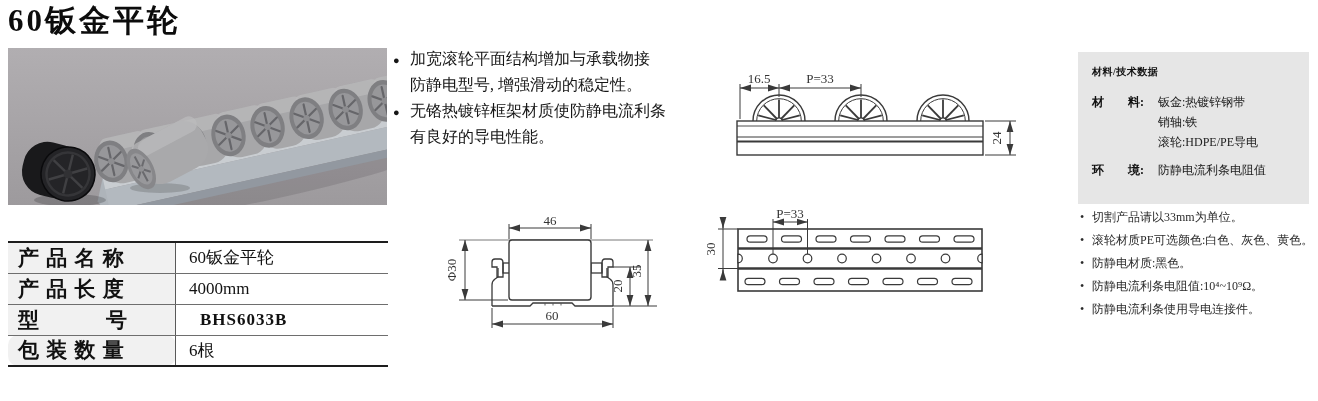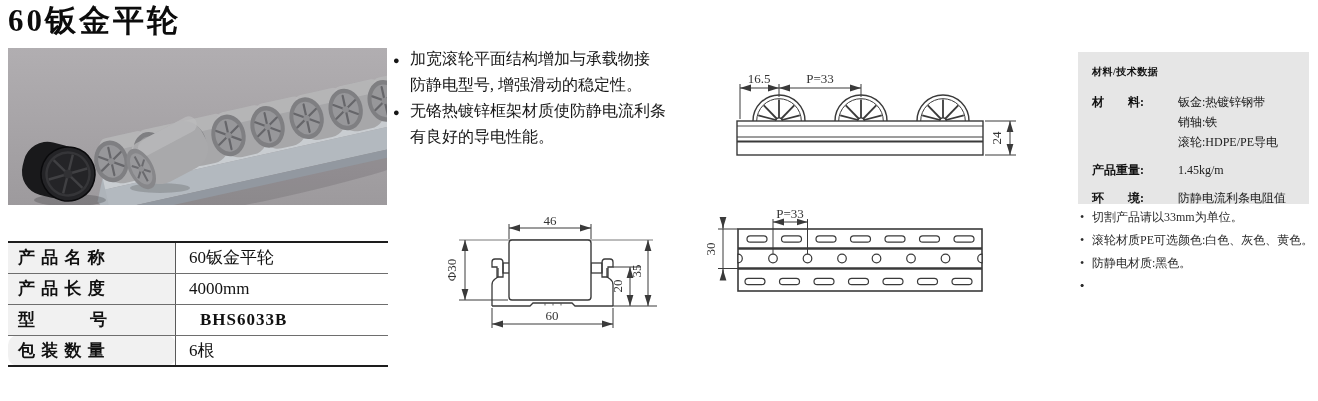--- a/index.html
+++ b/index.html
@@ -16,34 +16,34 @@
   .features{left:393px;top:46px;width:300px;list-style:none;margin:0;padding:0;font-size:16px;line-height:26px;color:#161616;}
   .features li{position:relative;padding-left:17px;}
   .features .fb{position:absolute;left:0;top:1px;font-size:11px;}
   .features .ftext{white-space:pre-line;}
   
   .spec{left:8px;top:241px;width:380px;border-collapse:collapse;table-layout:fixed;}
   .spec tr{height:31px;}
   .spec th,.spec td{border-top:1.5px solid #6e6e6e;border-bottom:1.5px solid #6e6e6e;padding:0;vertical-align:middle;}
   .spec tr:first-child th,.spec tr:first-child td{border-top:2.5px solid #1d1d1d;}
   .spec tr:last-child th,.spec tr:last-child td{border-bottom:2.5px solid #1d1d1d;border-radius:10px;}
-  .spec th{width:157px;background:#f1f1f1;text-align:left;font-weight:bold;font-size:17px;padding-left:10px;border-right:1.5px solid #5a5a5a;letter-spacing:1px;}
+  .spec th{width:157px;background:#f1f1f1;text-align:left;font-weight:bold;font-size:21px;padding-left:10px;border-right:1.5px solid #5a5a5a;letter-spacing:1px;}
   .spec td{font-size:17px;padding-left:13px;}
   .spec td.bold{font-weight:bold;letter-spacing:1px;padding-left:24px;}
   
   .dwg text{font-family:"Liberation Serif","DejaVu Serif",serif;font-size:13px;fill:#333;}
   .dwg1{left:715px;top:55px;}
   .dwg2{left:445px;top:215px;}
   .dwg3{left:705px;top:195px;}
   
   .panel{left:1078px;top:52px;width:231px;height:152px;background:#e6e6e6;box-sizing:border-box;padding:13px 12px 0 14px;}
   .panel-title{font-size:10px;font-weight:bold;color:#101010;margin-bottom:13px;letter-spacing:0.5px;}
   .prow{display:flex;margin-bottom:8px;font-size:12px;line-height:20px;}
   .plabel{font-weight:bold;width:66px;flex:0 0 66px;color:#101010;}
-  .pvals{color:#202020;margin-left:20px;}
+  .pvals{color:#202020;}
   .pline{display:block;}
   
   .notes{left:1080px;top:210px;width:238px;list-style:none;margin:0;padding:0;font-size:12px;color:#2a2a2a;}
   .notes li{position:relative;padding-left:12px;margin-bottom:9px;line-height:14px;white-space:nowrap;}
   .notes .nb{position:absolute;left:0;top:0;}
 </style>
 </head>
 <body>
 
 <div class="canvas">
@@ -287,26 +287,20 @@
     <div class="panel-title">材料/技术数据</div>
     <div class="prow">
       <span class="plabel">材　　料:</span>
       <span class="pvals">
         <span class="pline">钣金:热镀锌钢带</span>
         <span class="pline">销轴:铁</span>
         <span class="pline">滚轮:HDPE/PE导电</span>
       </span>
     </div>
     <div class="prow">
-      <span class="plabel">产品重量:</span>
-      <span class="pvals">
-        <span class="pline">1.45kg/m</span>
-      </span>
-    </div>
-    <div class="prow">
       <span class="plabel">环　　境:</span>
       <span class="pvals">
         <span class="pline">防静电流利条电阻值</span>
       </span>
     </div>
   </div>
 
   <ul class="abs notes">
     <li>
       <span class="nb">•</span>
@@ -315,19 +309,21 @@
     <li>
       <span class="nb">•</span>
       <span>滚轮材质PE可选颜色:白色、灰色、黄色。</span>
     </li>
     <li>
       <span class="nb">•</span>
       <span>防静电材质:黑色。</span>
     </li>
     <li>
       <span class="nb">•</span>
-    </li>
-    <li>
-      <span class="nb">•</span>
+      <span>防静电流利条电阻值:10⁴~10⁹Ω。</span>
+    </li>
+    <li>
+      <span class="nb">•</span>
+      <span>防静电流利条使用导电连接件。</span>
     </li>
   </ul>
 
 </div>
 
 </body></html>

